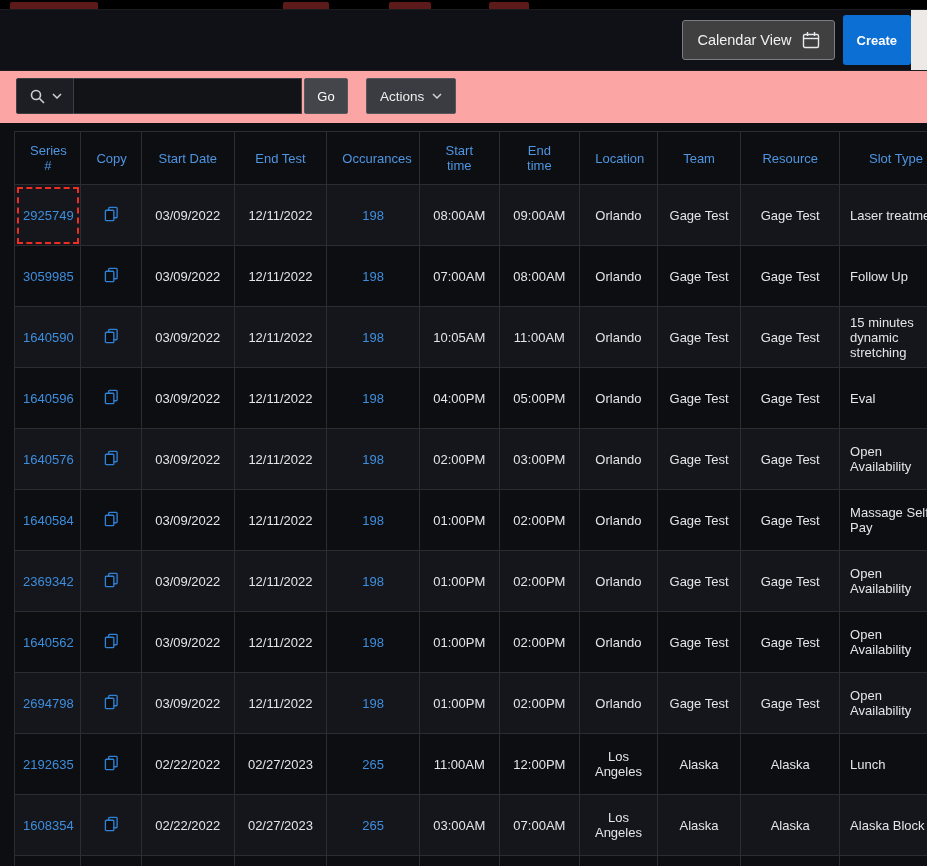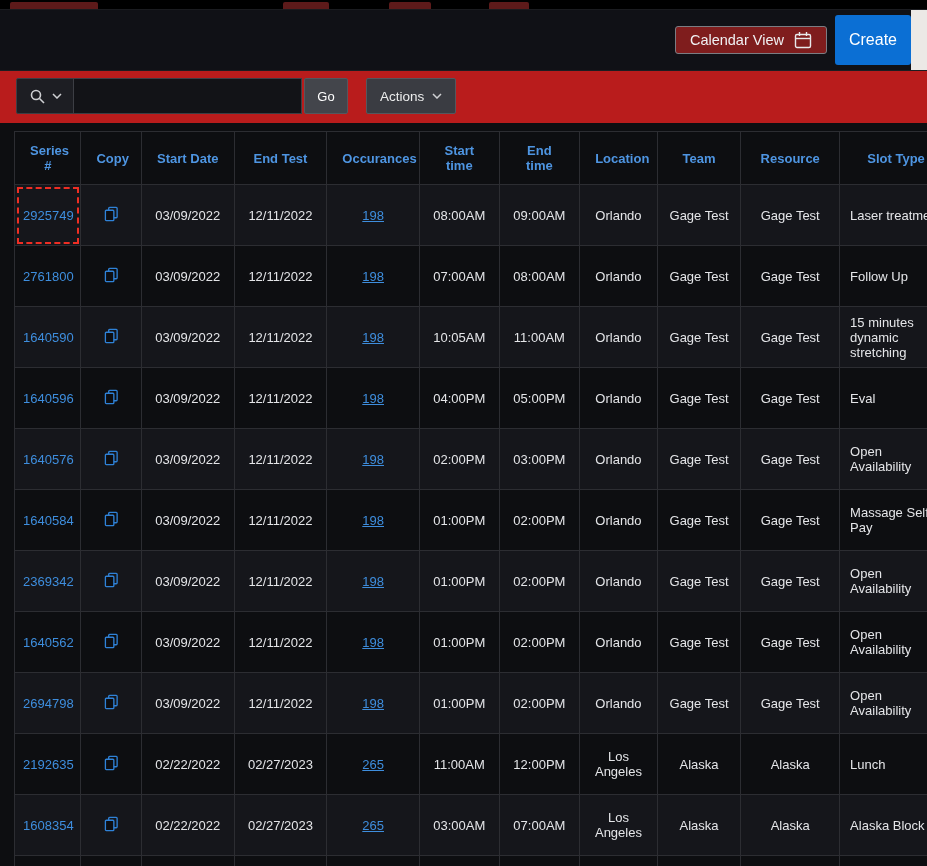--- a/index.html
+++ b/index.html
@@ -16,42 +16,42 @@
   .tab-stub.t2{left:283px;width:46px}
   .tab-stub.t3{left:389px;width:42px}
   .tab-stub.t4{left:489px;width:40px}
 
   .app{background:#0d0e11;height:857px;border-top:1px solid #1b1c20}
 
   
   .toolbar{position:relative;height:60px;display:flex;align-items:center;justify-content:flex-end;gap:8px;padding-right:16px;background:#101116;border-bottom:1px solid #1c1d21}
   .edge-sliver{position:absolute;right:0;top:0;width:16px;height:100%;background:#ece9e6}
   .btn{display:inline-flex;align-items:center;justify-content:center;border-radius:3px;cursor:pointer;font-family:inherit;box-sizing:border-box}
-  .btn-calendar{height:28px;padding:0 14px;gap:10px;background:#7f1d1d;border:1px solid #7b7d83;color:#f0f1f3;font-size:14.5px}
-  .btn-create{height:50px;padding:0 14px;background:#0b6fd4;border:none;color:#fff;font-size:16px;font-weight:400}
+  .btn-calendar{height:40px;padding:0 14px;gap:10px;background:#404040;border:1px solid #7b7d83;color:#f0f1f3;font-size:14.5px}
+  .btn-create{height:50px;padding:0 14px;background:#0b6fd4;border:none;color:#fff;font-size:13px;font-weight:700}
 
   
-  .search-row{display:flex;align-items:center;padding:7px 0 9px 16px;background:#b91c1c}
+  .search-row{display:flex;align-items:center;padding:7px 0 9px 16px;background:#fca5a5}
   .search-btn{width:58px;height:36px;background:#1d1e23;border:1px solid #3c3e44;border-radius:2px 0 0 2px;display:inline-flex;align-items:center;justify-content:center;gap:6px;cursor:pointer}
   .search-input{width:228px;height:36px;background:#121317;border:1px solid #3c3e44;border-left:none;color:#e4e5e8;font-family:inherit;font-size:13px;padding:0 8px;box-sizing:border-box;outline:none}
   .btn-go{width:44px;height:36px;margin-left:2px;background:#43454b;color:#fff;font-size:13px;border:1px solid #55575d;border-radius:2px}
   .btn-actions{height:36px;margin-left:18px;padding:0 13px;gap:8px;background:#3a3c42;color:#eceded;font-size:13.5px;border:1px solid #55575d;border-radius:2px}
 
   
   .table-wrap{margin:8px 0 0 14px;overflow:hidden}
   table{border-collapse:collapse;table-layout:fixed;width:939px;font-size:13px;color:#e4e5e8}
   th,td{border:1px solid #2c2d32;text-align:center;vertical-align:middle;overflow:hidden}
-  th{color:#4e95e2;font-weight:700;font-size:13px;height:44px;padding:4px 15px;background:#0d0e11;line-height:15px}
+  th{color:#4e95e2;font-weight:400;font-size:13px;height:44px;padding:4px 15px;background:#0d0e11;line-height:15px}
   td{height:52px;padding:4px 8px;line-height:15px}
   tr:nth-child(odd) td{background:#15161b}
   tr:nth-child(even) td{background:#0d0e11}
   td.team{padding:4px 6px}
   td.slot{text-align:left;padding:4px 8px 4px 10px}
   a.series-link{color:#3e8ede;text-decoration:none;cursor:pointer}
-  a.occ-link{color:#3e8ede;text-decoration:underline;cursor:pointer}
+  a.occ-link{color:#3e8ede;cursor:pointer}
   td.sel-cell{outline:2px dashed #ee2e24;outline-offset:-4px}
   .copy-btn{display:inline-flex;cursor:pointer}
   .copy-svg{width:15px;height:16px}
   svg{display:block}
 </style>
 </head>
 <body>
 
 <div class="top-strip">
   <div class="tab-stub t1"></div>
@@ -147,21 +147,21 @@
             <td>12/11/2022</td>
             <td><a class="occ-link">198</a></td>
             <td>08:00AM</td>
             <td>09:00AM</td>
             <td>Orlando</td>
             <td class="team">Gage Test</td>
             <td>Gage Test</td>
             <td class="slot">Laser treatment</td>
           </tr>
           <tr>
-            <td class=""><a class="series-link">2761800</a></td>
+            <td class=""><a class="series-link">3059985</a></td>
             <td><span class="copy-btn">
                 <svg class="copy-svg" viewBox="0 0 16 17" fill="none" stroke="#2f82d8" stroke-width="1.4">
                   <rect x="5" y="1.5" width="9" height="11" rx="1"></rect>
                   <rect x="1.5" y="4.5" width="9" height="11" rx="1" fill="#0d0e12"></rect>
                 </svg>
               </span></td>
             <td>03/09/2022</td>
             <td>12/11/2022</td>
             <td><a class="occ-link">198</a></td>
             <td>07:00AM</td>

